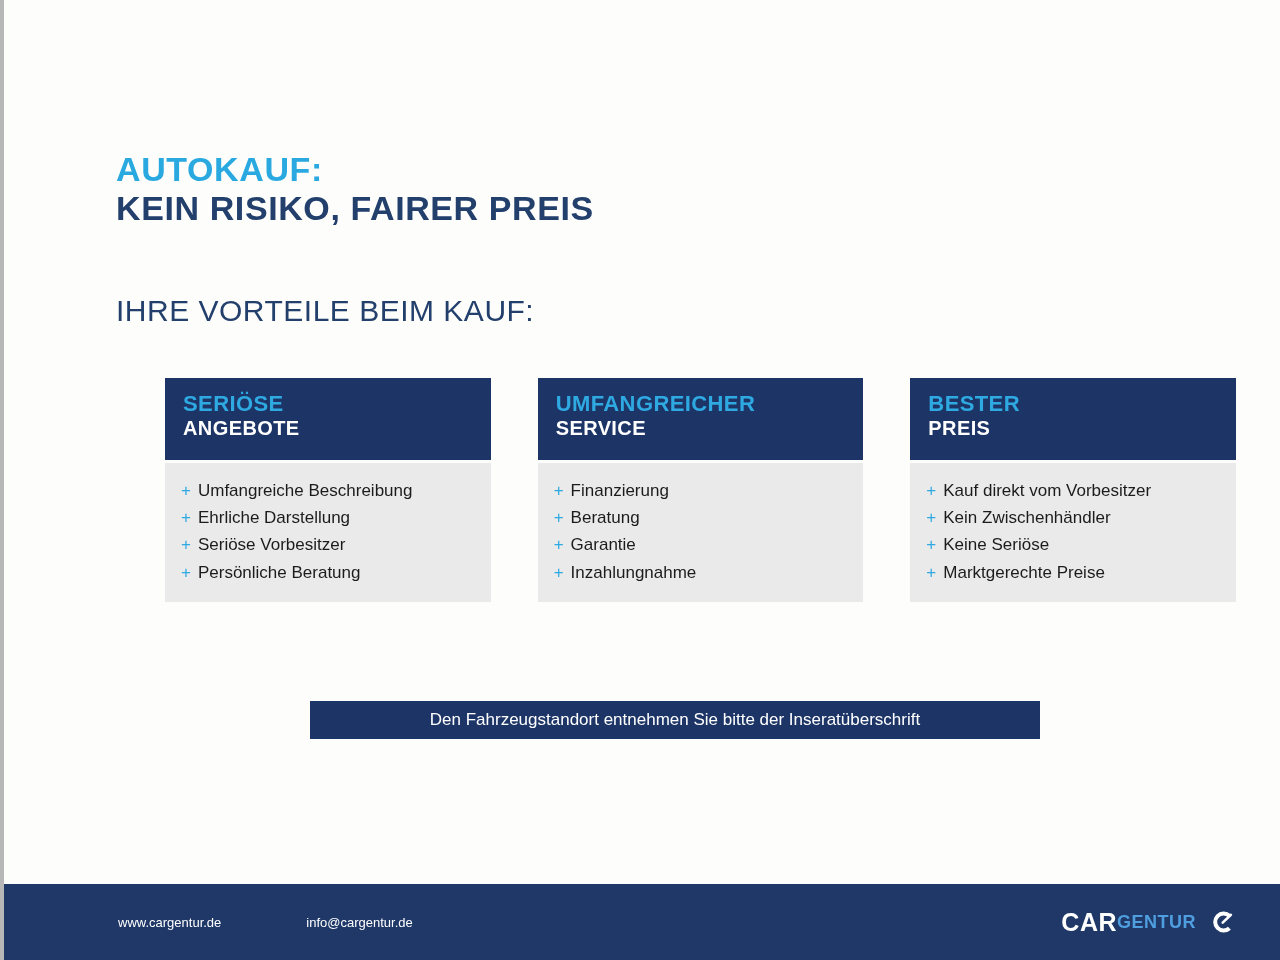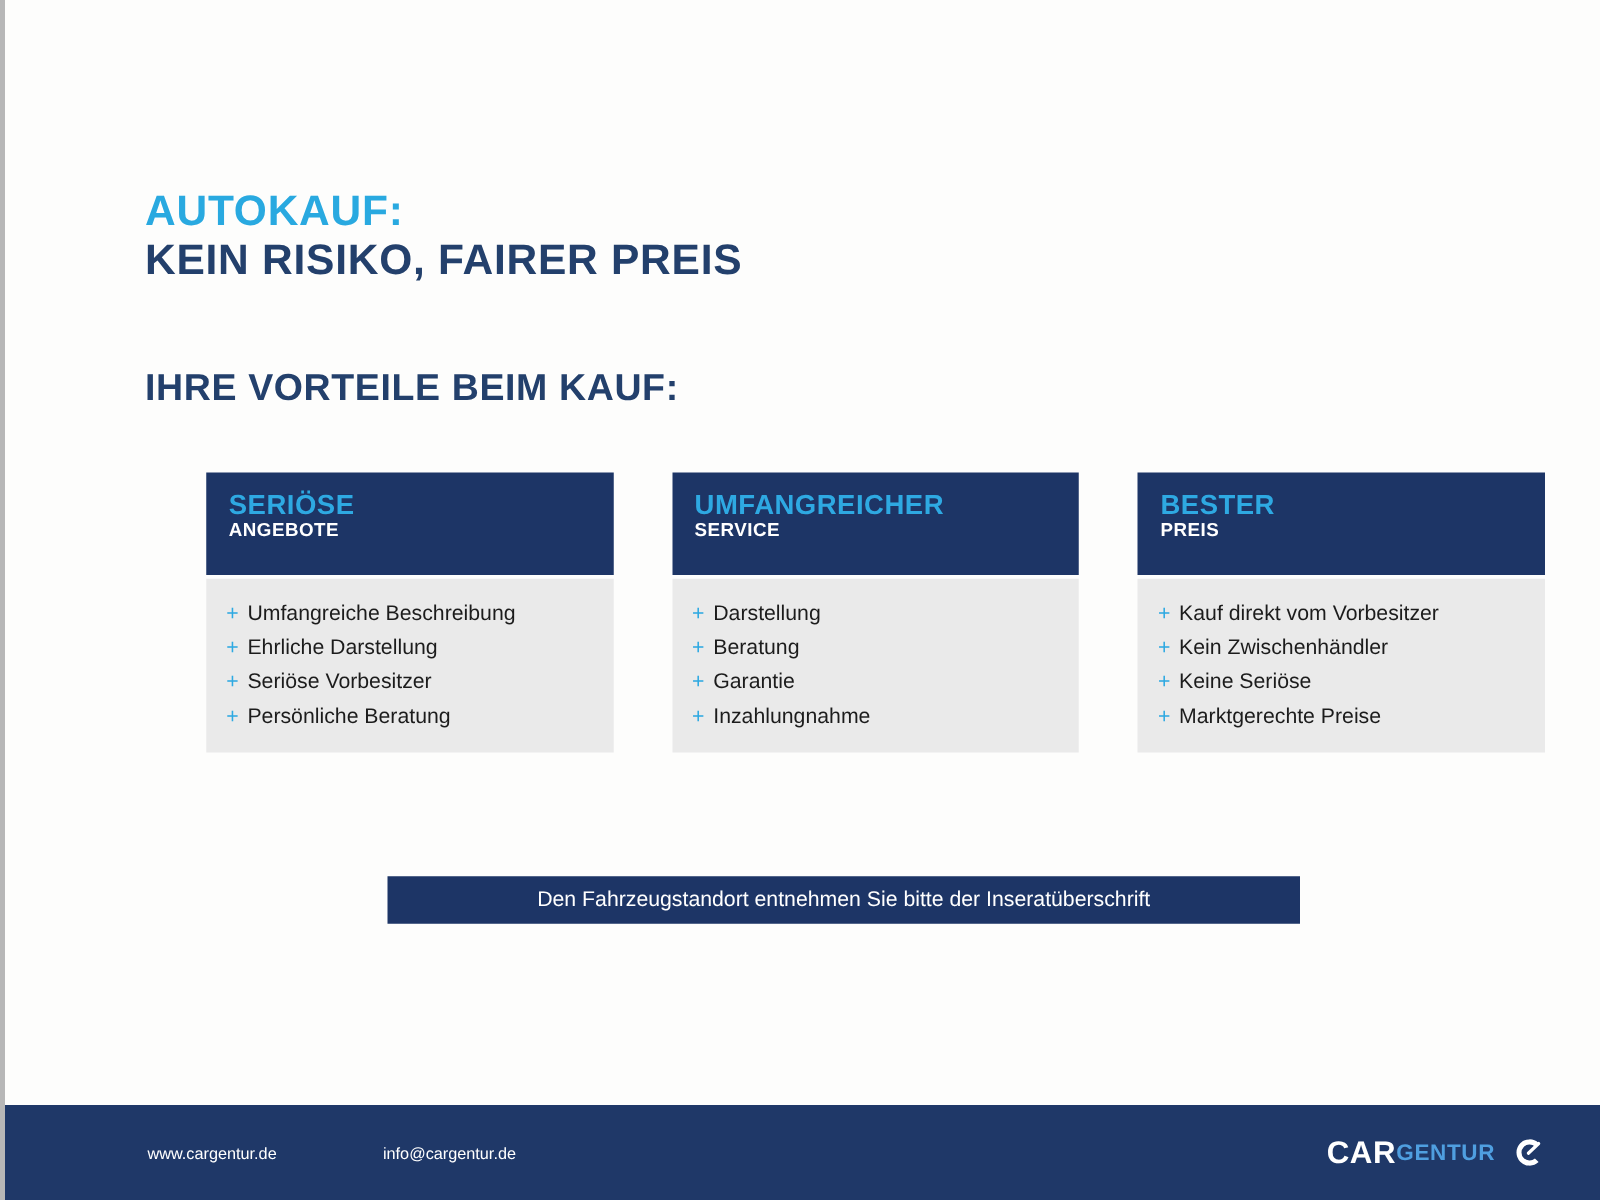--- a/index.html
+++ b/index.html
@@ -61,21 +61,21 @@
     white-space: nowrap;
     margin-top: 4px;
   }
 
   
   .section-title {
     position: absolute;
     left: 112px;
     top: 294px;
     font-size: 30px;
-    font-weight: 700;
+    font-weight: 400;
     letter-spacing: 0.5px;
     color: #23406c;
     white-space: nowrap;
   }
 
   
   .cards {
     position: absolute;
     left: 114px;
     top: 378px;
@@ -98,21 +98,21 @@
     display: block;
     font-size: 22px;
     font-weight: 700;
     color: #2ea9e2;
     letter-spacing: 0.4px;
     line-height: 1.12;
     white-space: nowrap;
   }
   .card-header-bottom {
     display: block;
-    font-size: 15px;
+    font-size: 20px;
     font-weight: 700;
     color: #ffffff;
     letter-spacing: 0.4px;
     line-height: 1.12;
     white-space: nowrap;
   }
   .card-body {
     background: #eaeaea;
     margin-top: 3px;
     padding: 14px 16px 16px 16px;
@@ -241,21 +241,21 @@
     </div>
 
     <div class="card">
       <div class="card-header">
         <span class="card-header-top">UMFANGREICHER</span>
         <span class="card-header-bottom">SERVICE</span>
       </div>
       <div class="card-body">
         <div class="feature">
           <span class="plus">+</span>
-          <span>Darstellung</span>
+          <span>Finanzierung</span>
         </div>
         <div class="feature">
           <span class="plus">+</span>
           <span>Beratung</span>
         </div>
         <div class="feature">
           <span class="plus">+</span>
           <span>Garantie</span>
         </div>
         <div class="feature">

